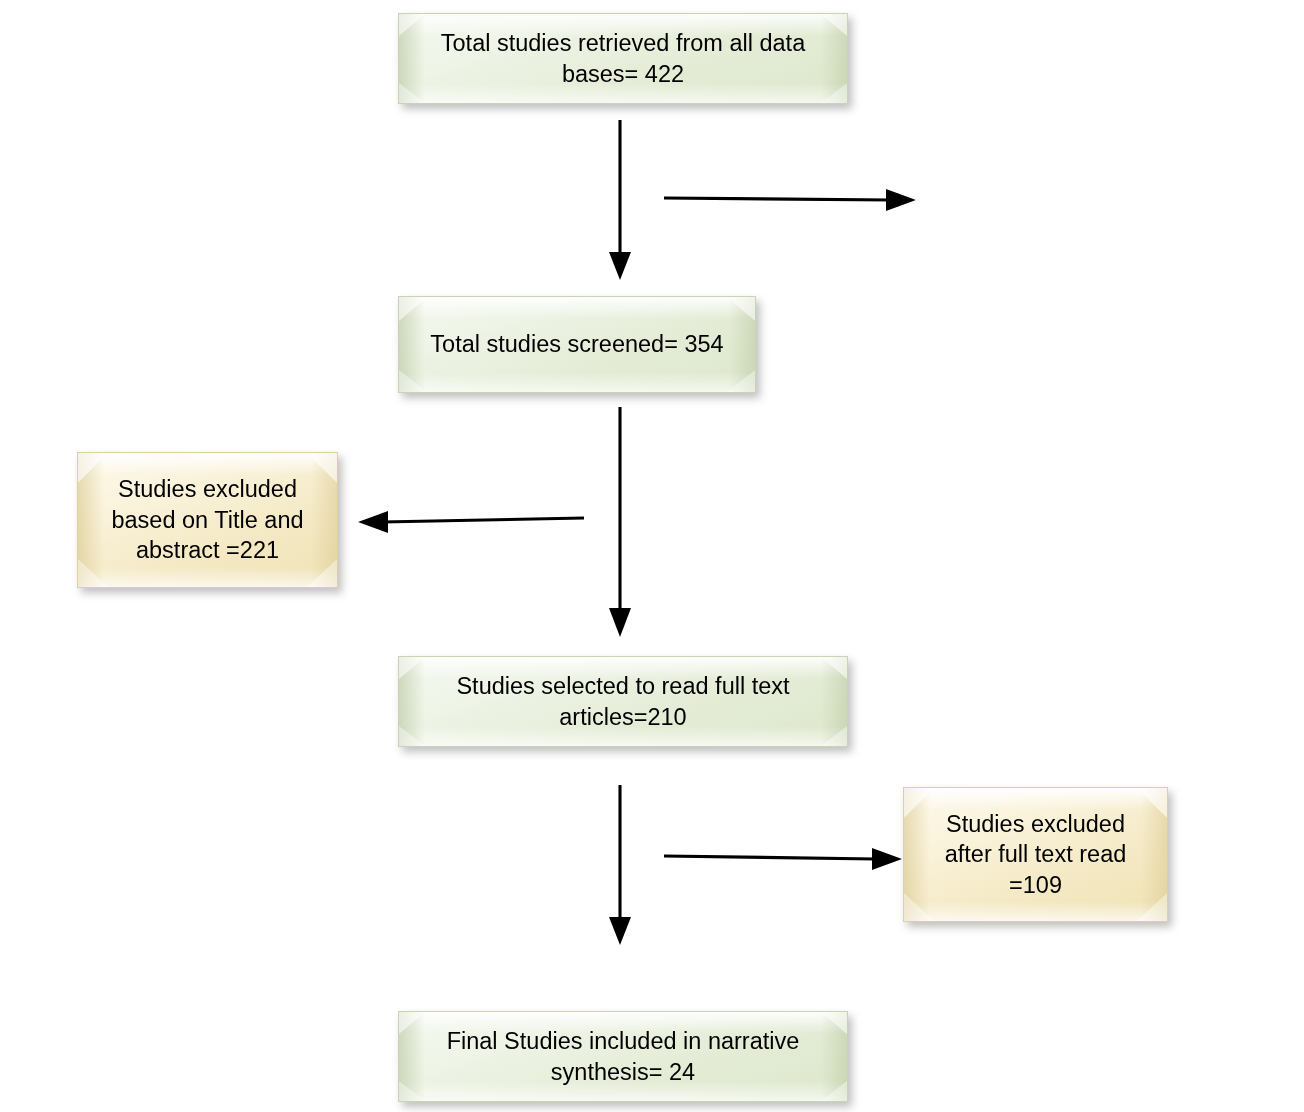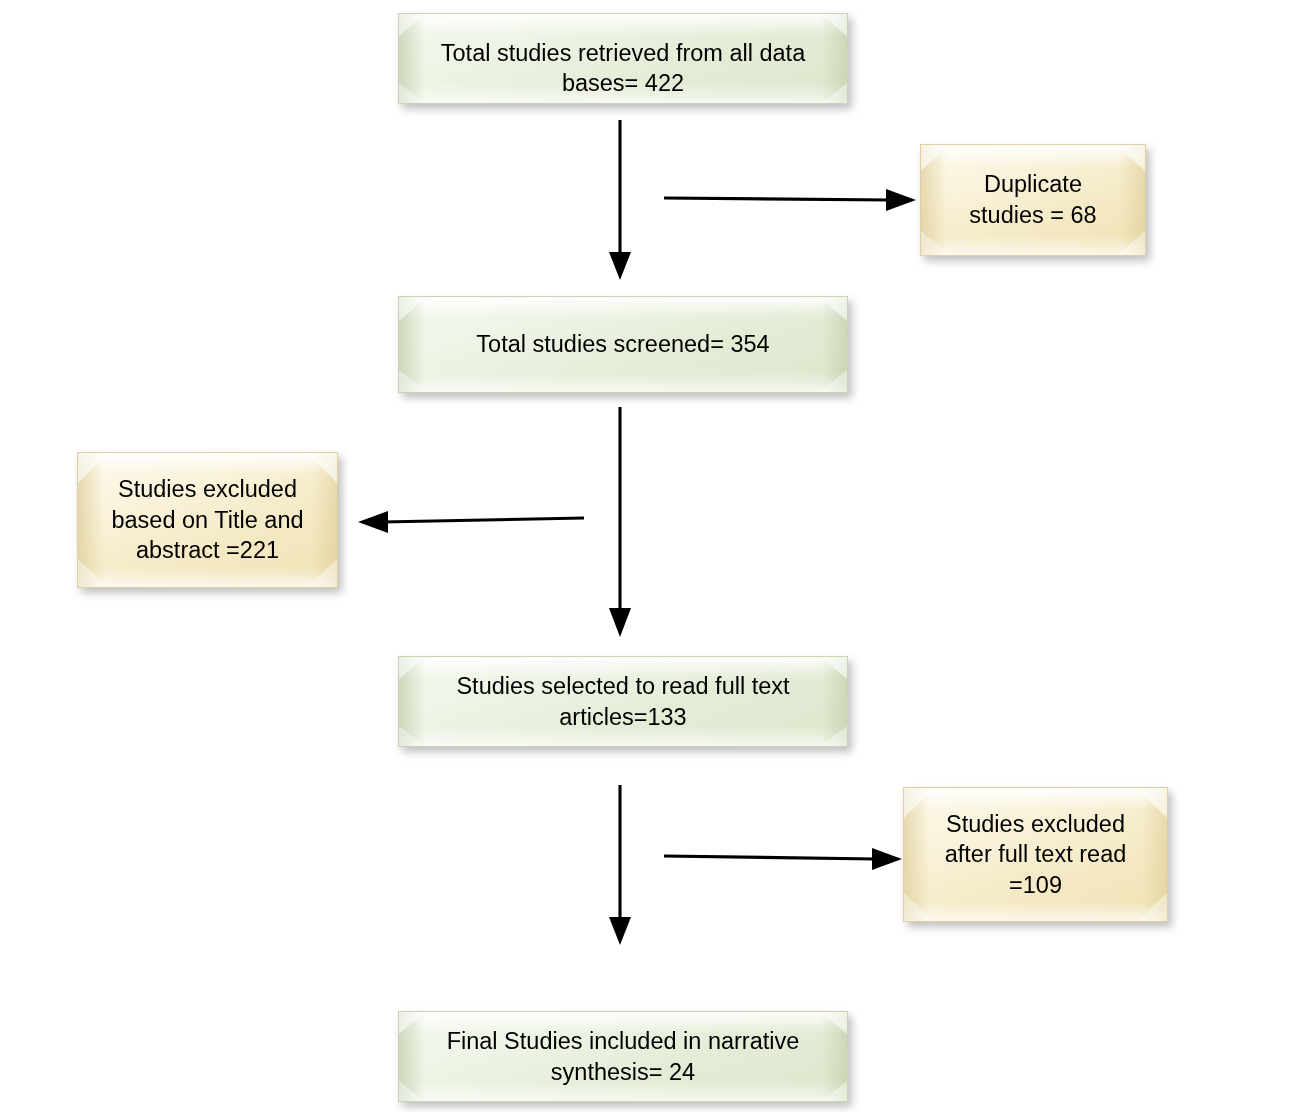--- a/index.html
+++ b/index.html
@@ -101,41 +101,32 @@
     stroke-width: 3.1;
     fill: none;
   }
   .arrow-head { fill: #000000; }
 </style>
 </head>
 <body>
 
 <div id="canvas">
 
-  <div class="node green" style="left:398px; top:13px; width:450px; height:91px;align-items:flex-end;">
+  <div class="node green" style="left:398px; top:13px; width:450px; height:91px;">
     <span class="bevel"></span>
     <span class="corner" style="left:0;top:0;border-top:22px solid rgba(255,255,255,0.55);border-right:26px solid transparent;"></span>
     <span class="corner" style="left:0;bottom:0;border-bottom:20px solid rgba(255,255,255,0.40);border-right:26px solid transparent;"></span>
     <span class="corner" style="right:0;top:0;border-top:22px solid rgba(255,255,255,0.55);border-left:26px solid transparent;"></span>
     <span class="corner" style="right:0;bottom:0;border-bottom:20px solid rgba(255,255,255,0.40);border-left:26px solid transparent;"></span>
     <span class="label">Total studies retrieved from all data
 bases= 422</span>
   </div>
 
-  <div class="node cream" style="left:920px; top:144px; width:226px; height:112px;">
-    <span class="bevel"></span>
-    <span class="corner" style="left:0;top:0;border-top:26px solid rgba(255,255,255,0.60);border-right:28px solid transparent;"></span>
-    <span class="corner" style="left:0;bottom:0;border-bottom:24px solid rgba(255,255,255,0.42);border-right:28px solid transparent;"></span>
-    <span class="corner" style="right:0;top:0;border-top:26px solid rgba(255,255,255,0.60);border-left:28px solid transparent;"></span>
-    <span class="corner" style="right:0;bottom:0;border-bottom:24px solid rgba(255,255,255,0.42);border-left:28px solid transparent;"></span>
-    <span class="label">Duplicate
-studies = 68</span>
-  </div>
-
-  <div class="node green" style="left:398px; top:296px; width:450px; height:97px;">
+
+  <div class="node green" style="left:398px; top:296px; width:358px; height:97px;">
     <span class="bevel"></span>
     <span class="corner" style="left:0;top:0;border-top:24px solid rgba(255,255,255,0.55);border-right:28px solid transparent;"></span>
     <span class="corner" style="left:0;bottom:0;border-bottom:22px solid rgba(255,255,255,0.40);border-right:28px solid transparent;"></span>
     <span class="corner" style="right:0;top:0;border-top:24px solid rgba(255,255,255,0.55);border-left:28px solid transparent;"></span>
     <span class="corner" style="right:0;bottom:0;border-bottom:22px solid rgba(255,255,255,0.40);border-left:28px solid transparent;"></span>
     <span class="label">Total studies screened= 354</span>
   </div>
 
   <div class="node cream" style="left:77px; top:452px; width:261px; height:136px;">
     <span class="bevel"></span>
@@ -148,21 +139,21 @@
 abstract =221</span>
   </div>
 
   <div class="node green" style="left:398px; top:656px; width:450px; height:91px;">
     <span class="bevel"></span>
     <span class="corner" style="left:0;top:0;border-top:22px solid rgba(255,255,255,0.55);border-right:26px solid transparent;"></span>
     <span class="corner" style="left:0;bottom:0;border-bottom:20px solid rgba(255,255,255,0.40);border-right:26px solid transparent;"></span>
     <span class="corner" style="right:0;top:0;border-top:22px solid rgba(255,255,255,0.55);border-left:26px solid transparent;"></span>
     <span class="corner" style="right:0;bottom:0;border-bottom:20px solid rgba(255,255,255,0.40);border-left:26px solid transparent;"></span>
     <span class="label">Studies selected to read full text
-articles=133</span>
+articles=210</span>
   </div>
 
   <div class="node cream" style="left:903px; top:787px; width:265px; height:135px;">
     <span class="bevel"></span>
     <span class="corner" style="left:0;top:0;border-top:30px solid rgba(255,255,255,0.60);border-right:30px solid transparent;"></span>
     <span class="corner" style="left:0;bottom:0;border-bottom:28px solid rgba(255,255,255,0.42);border-right:30px solid transparent;"></span>
     <span class="corner" style="right:0;top:0;border-top:30px solid rgba(255,255,255,0.60);border-left:30px solid transparent;"></span>
     <span class="corner" style="right:0;bottom:0;border-bottom:28px solid rgba(255,255,255,0.42);border-left:30px solid transparent;"></span>
     <span class="label">Studies excluded
 after full text read

